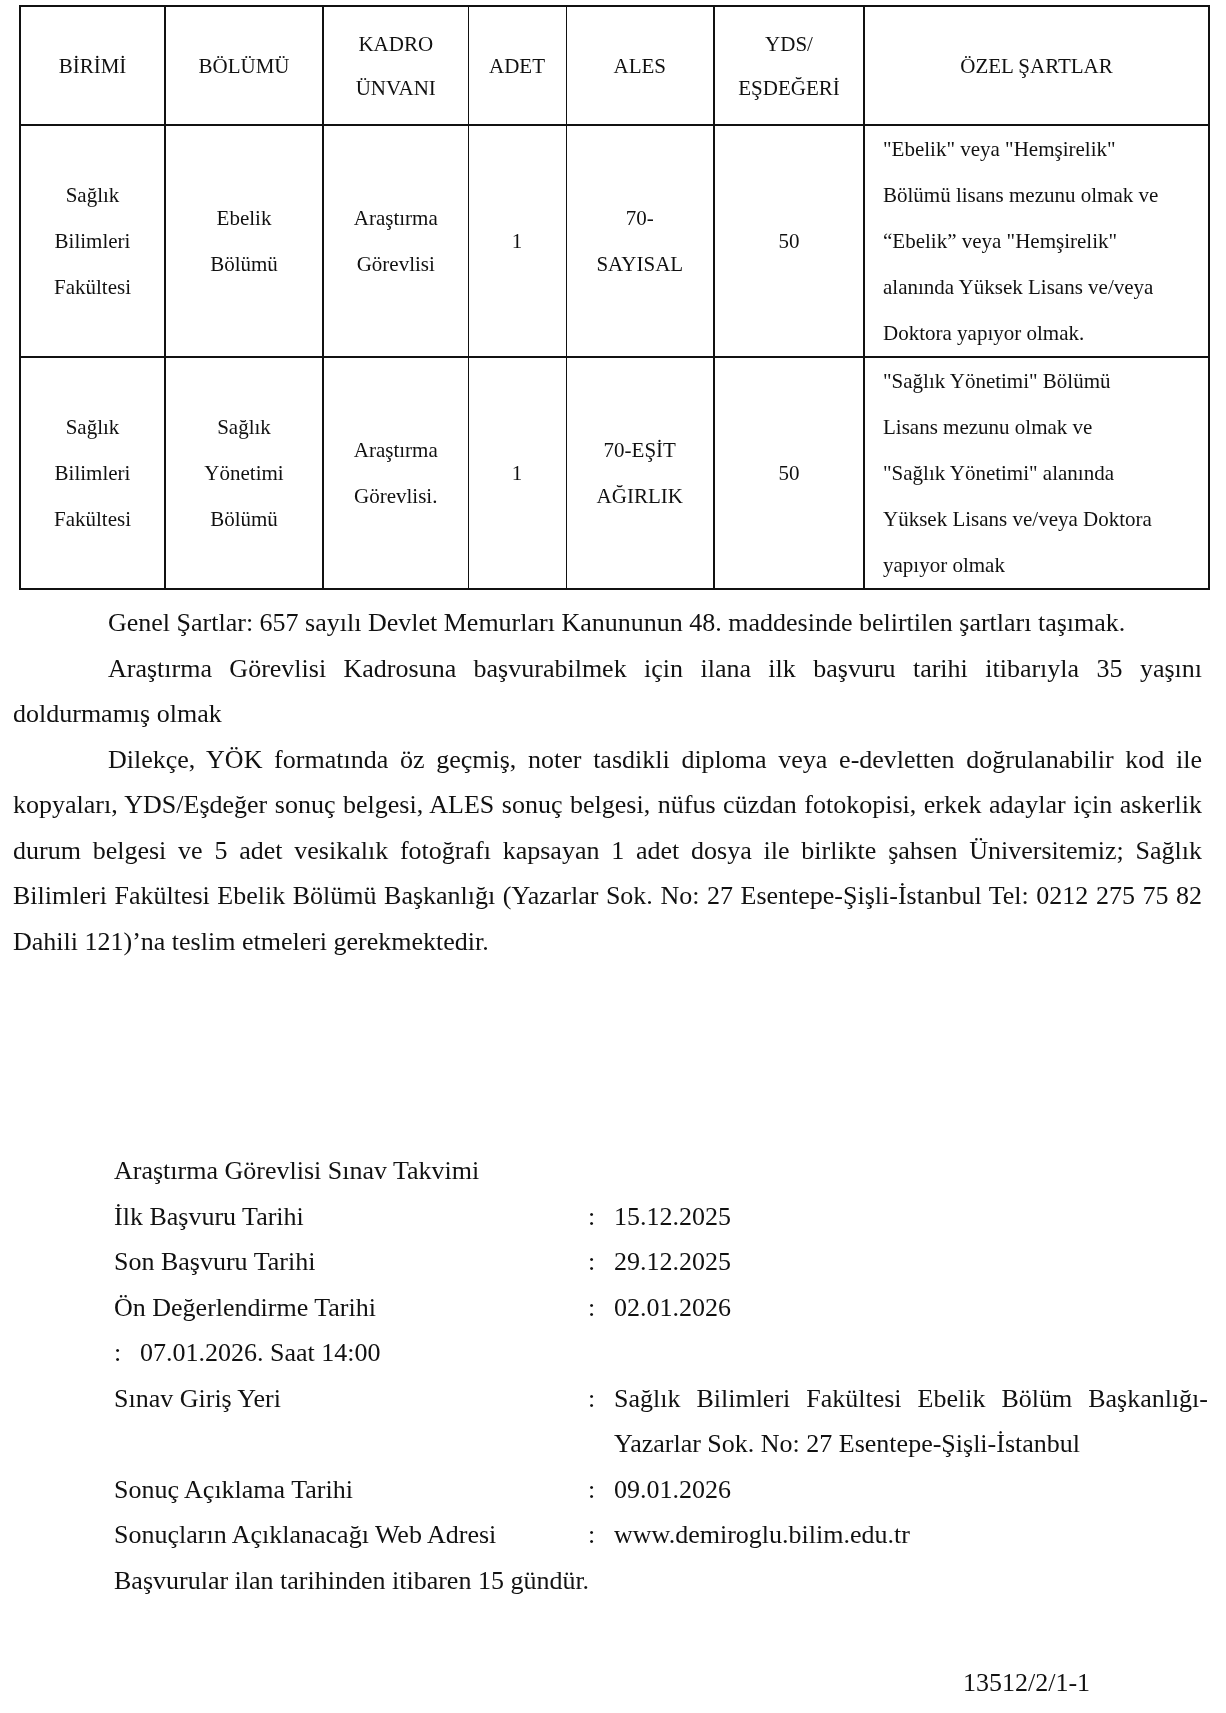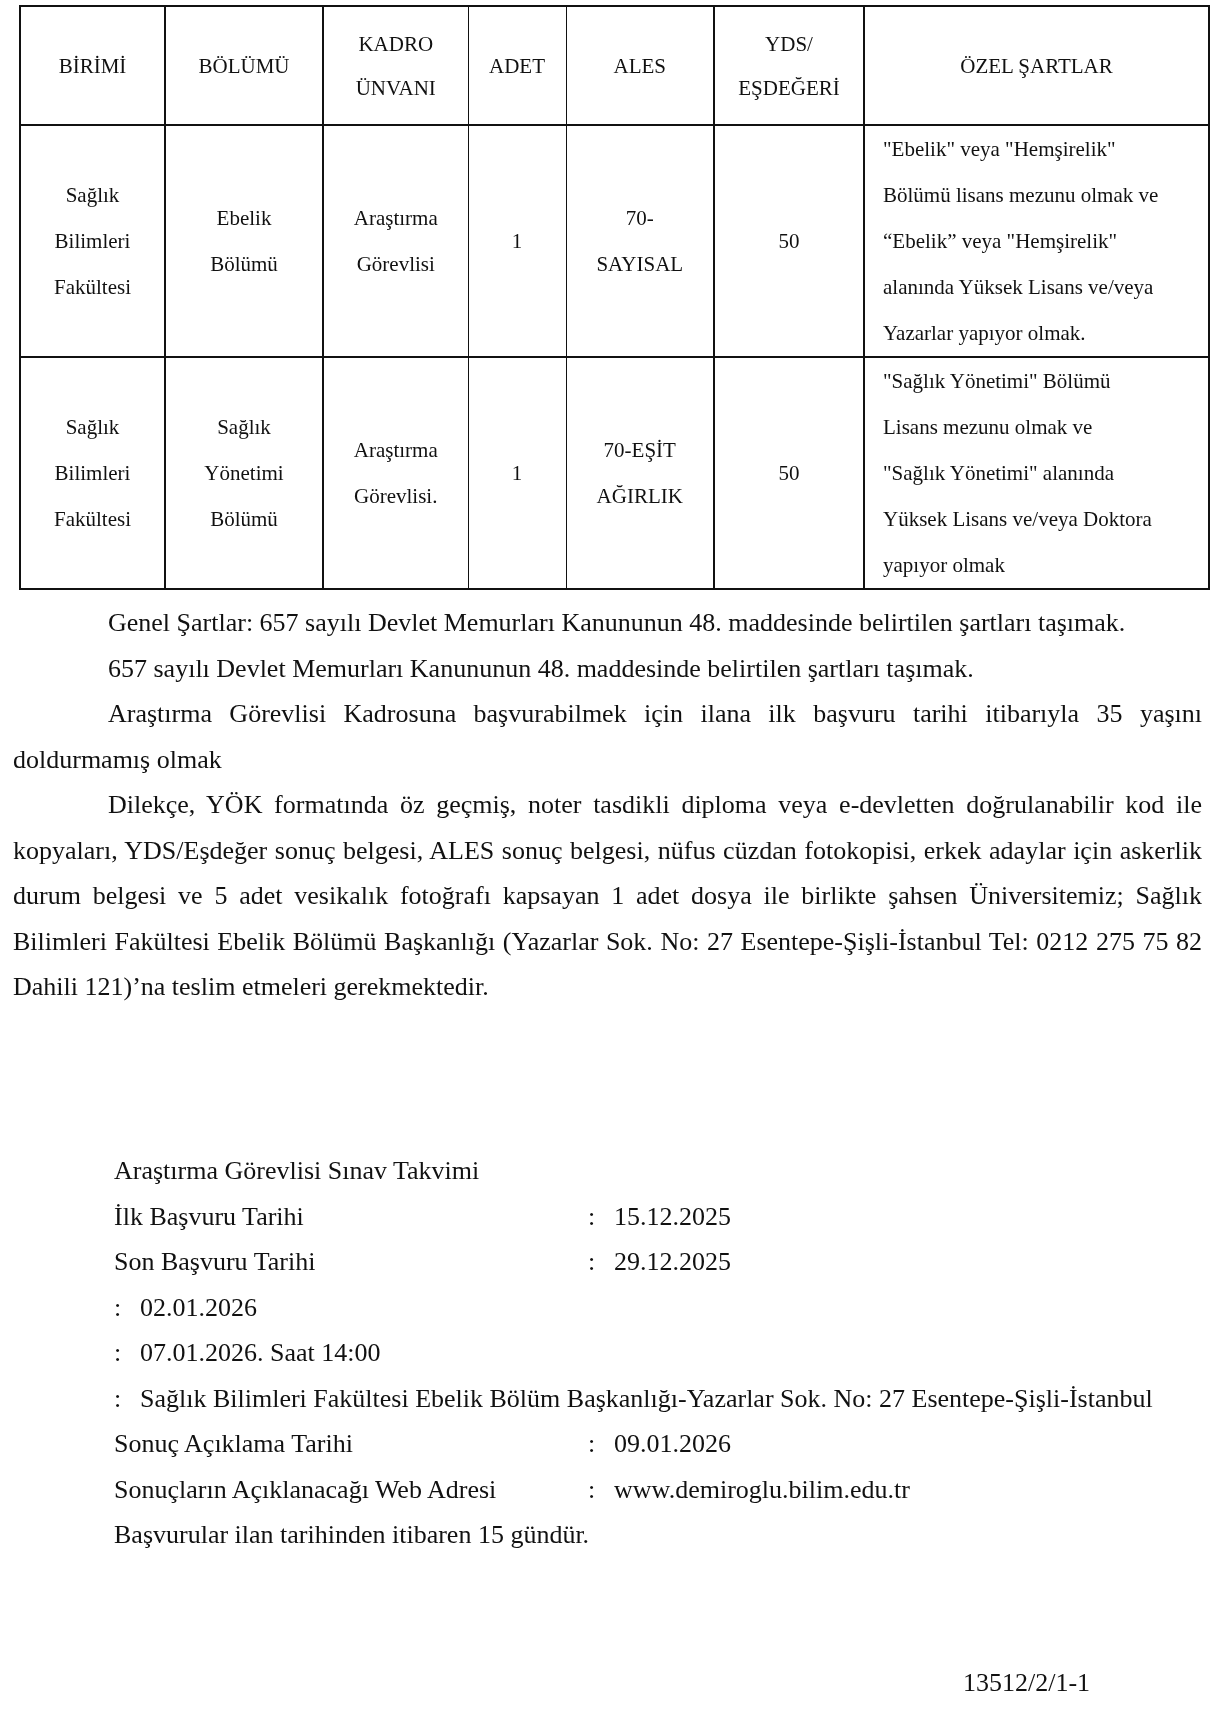--- a/index.html
+++ b/index.html
@@ -70,21 +70,21 @@
     <td class="thin">
       <div>70-</div>
       <div>SAYISAL</div>
     </td>
     <td>50</td>
     <td class="ozel">
       <div>"Ebelik" veya "Hemşirelik"</div>
       <div>Bölümü lisans mezunu olmak ve</div>
       <div>“Ebelik” veya "Hemşirelik"</div>
       <div>alanında Yüksek Lisans ve/veya</div>
-      <div>Yazarlar yapıyor olmak.</div>
+      <div>Doktora yapıyor olmak.</div>
     </td>
   </tr>
 
   <tr class="r">
     <td>
       <div>Sağlık</div>
       <div>Bilimleri</div>
       <div>Fakültesi</div>
     </td>
     <td>
@@ -108,46 +108,47 @@
       <div>"Sağlık Yönetimi" alanında</div>
       <div>Yüksek Lisans ve/veya Doktora</div>
       <div>yapıyor olmak</div>
     </td>
   </tr>
 </tbody>
   </table>
 
 <div class="txt" style="top:600px;">
   <p class="p ind">Genel Şartlar: 657 sayılı Devlet Memurları Kanununun 48. maddesinde belirtilen şartları taşımak.</p>
-  <p class="p ind">657 sayılı Devlet Memurları Kanununun 48. maddesinde belirtilen şartları taşımak.</p>
   <p class="p ind">Araştırma Görevlisi Kadrosuna başvurabilmek için ilana ilk başvuru tarihi itibarıyla 35 yaşını doldurmamış olmak</p>
   <p class="p ind">Dilekçe, YÖK formatında öz geçmiş, noter tasdikli diploma veya e-devletten doğrulanabilir kod ile kopyaları, YDS/Eşdeğer sonuç belgesi, ALES sonuç belgesi, nüfus cüzdan fotokopisi, erkek adaylar için askerlik durum belgesi ve 5 adet vesikalık fotoğrafı kapsayan 1 adet dosya ile birlikte şahsen Üniversitemiz; Sağlık Bilimleri Fakültesi Ebelik Bölümü Başkanlığı (Yazarlar Sok. No: 27 Esentepe-Şişli-İstanbul Tel: 0212 275 75 82 Dahili 121)’na teslim etmeleri gerekmektedir.</p>
 </div>
 
 <div class="sched" style="top:1148px;">
   <div>Araştırma Görevlisi Sınav Takvimi</div>
   <div class="srow">
     <span class="slabel">İlk Başvuru Tarihi</span>
     <span class="scolon">:</span>
     <span class="sval">15.12.2025</span>
   </div>
   <div class="srow">
     <span class="slabel">Son Başvuru Tarihi</span>
     <span class="scolon">:</span>
     <span class="sval">29.12.2025</span>
   </div>
   <div class="srow">
+    <span class="slabel">Ön Değerlendirme Tarihi</span>
     <span class="scolon">:</span>
     <span class="sval">02.01.2026</span>
   </div>
   <div class="srow">
     <span class="scolon">:</span>
     <span class="sval">07.01.2026. Saat 14:00</span>
   </div>
   <div class="srow">
+    <span class="slabel">Sınav Giriş Yeri</span>
     <span class="scolon">:</span>
     <span class="sval">Sağlık Bilimleri Fakültesi Ebelik Bölüm Başkanlığı-Yazarlar Sok. No: 27 Esentepe-Şişli-İstanbul</span>
   </div>
   <div class="srow">
     <span class="slabel">Sonuç Açıklama Tarihi</span>
     <span class="scolon">:</span>
     <span class="sval">09.01.2026</span>
   </div>
   <div class="srow">
     <span class="slabel">Sonuçların Açıklanacağı Web Adresi</span>

